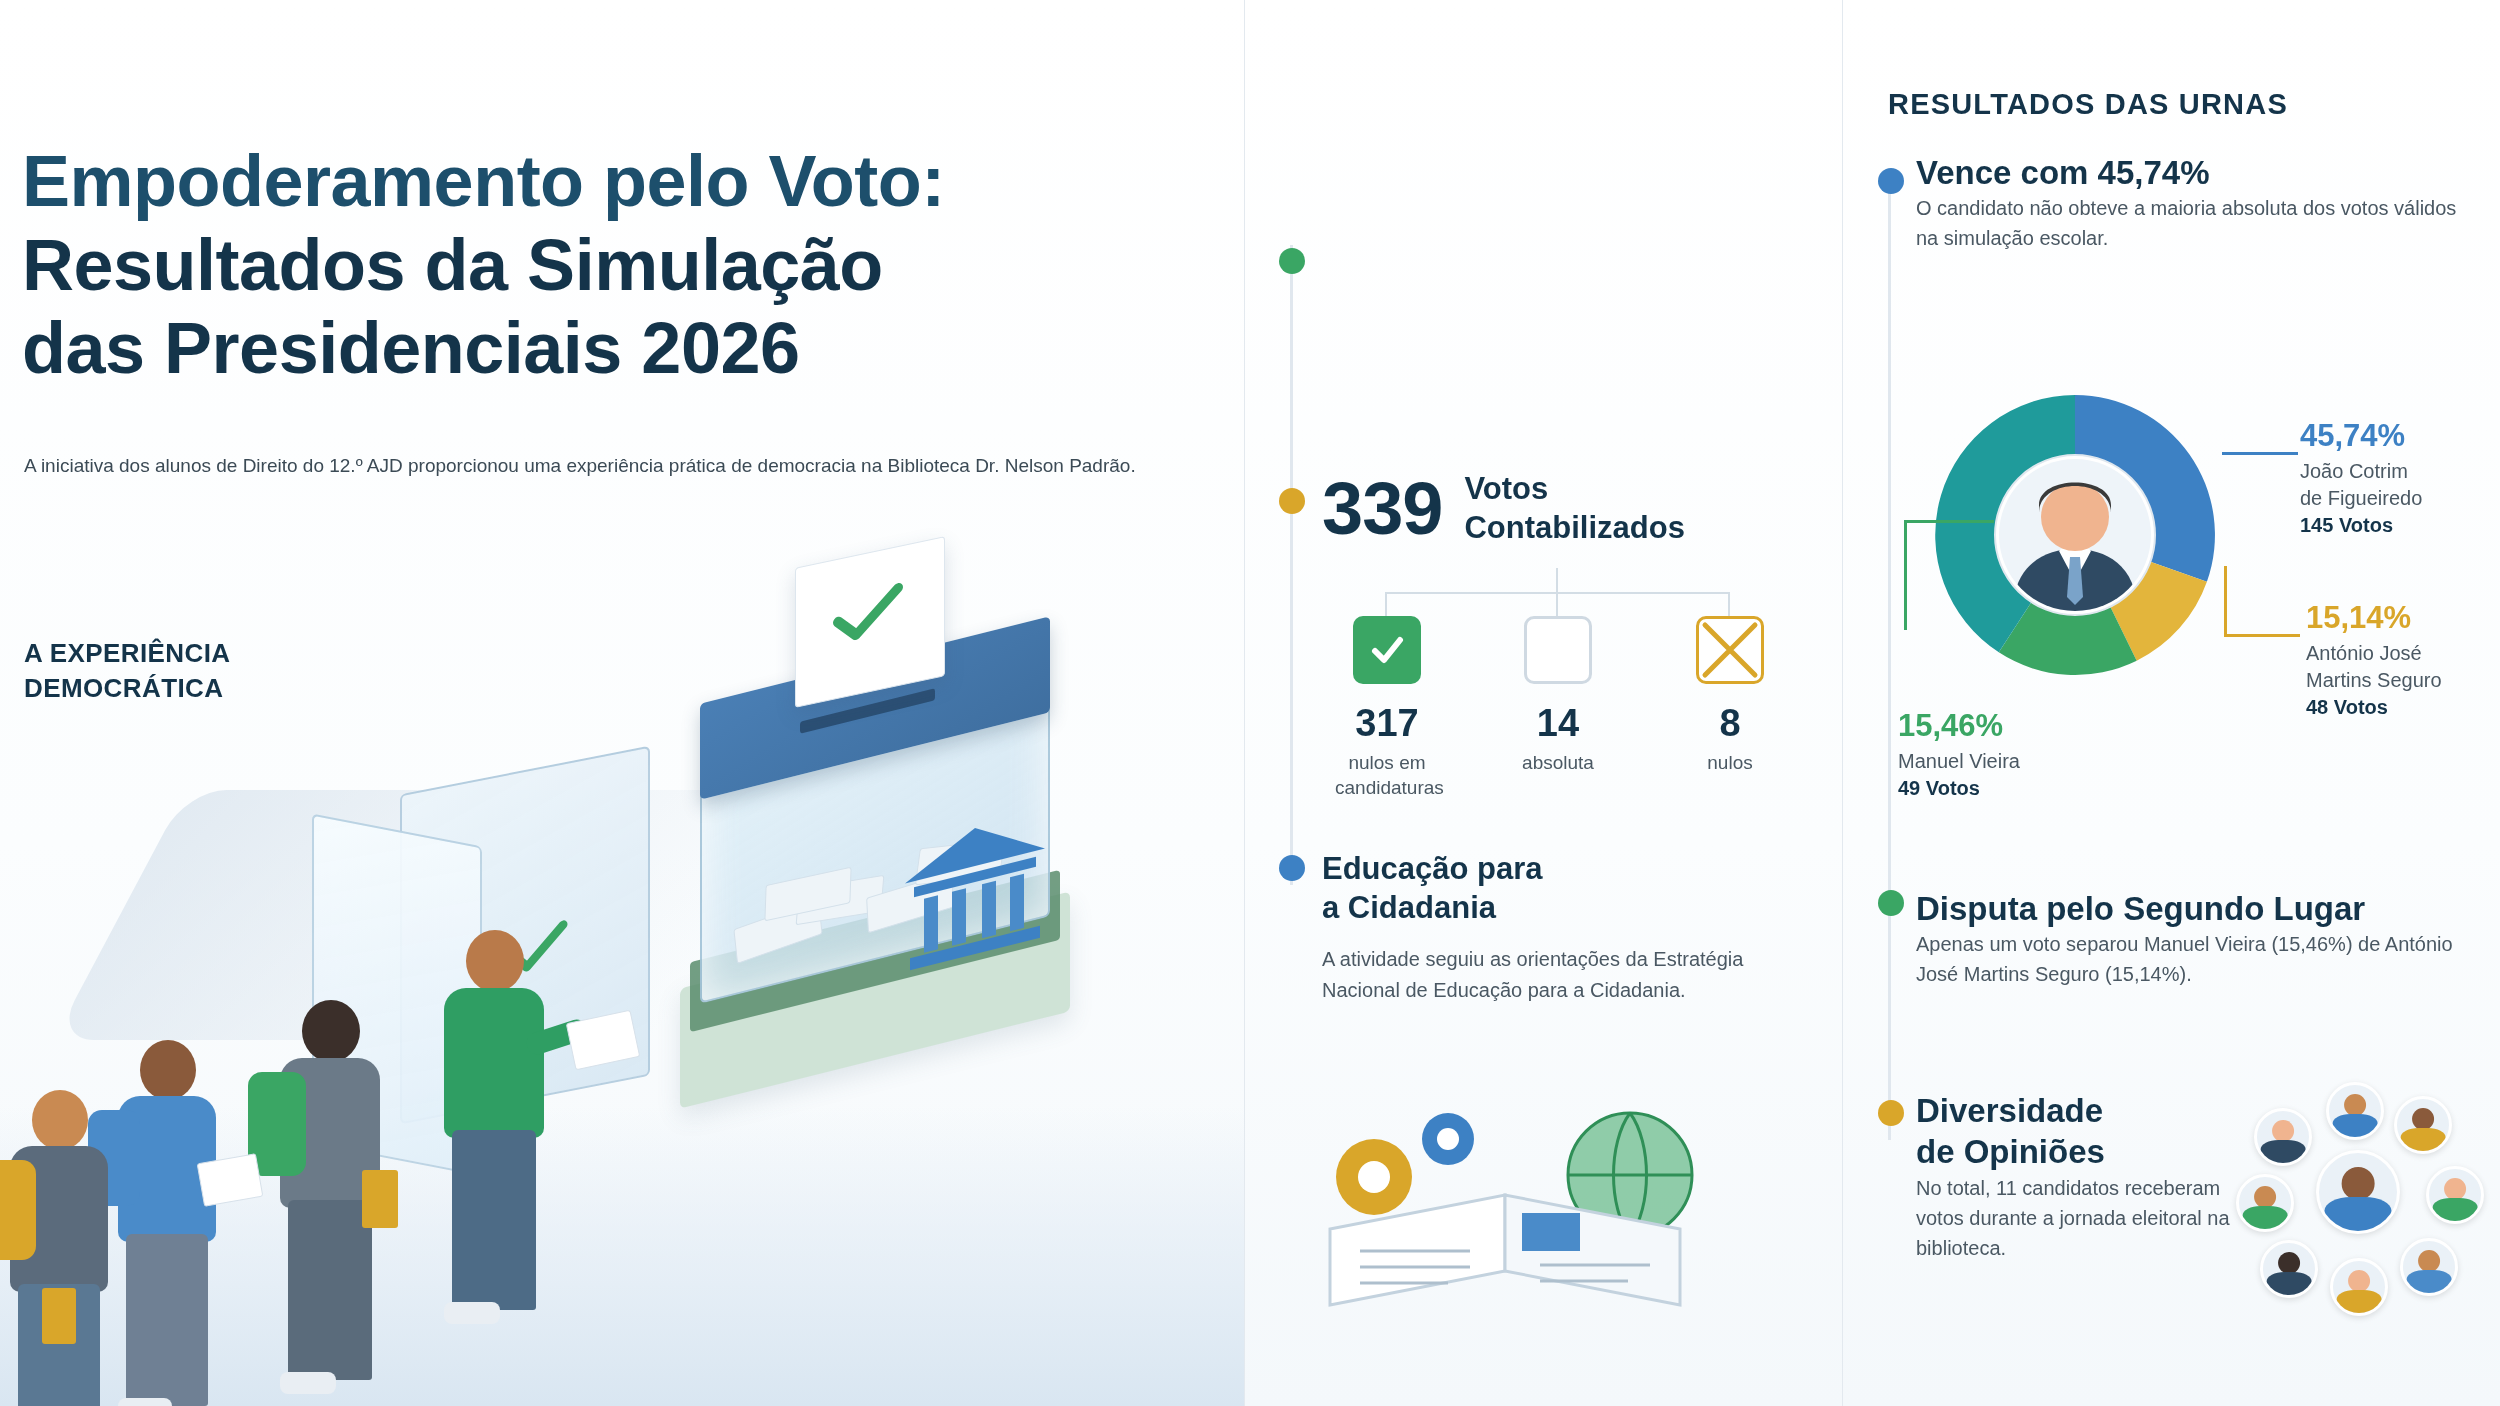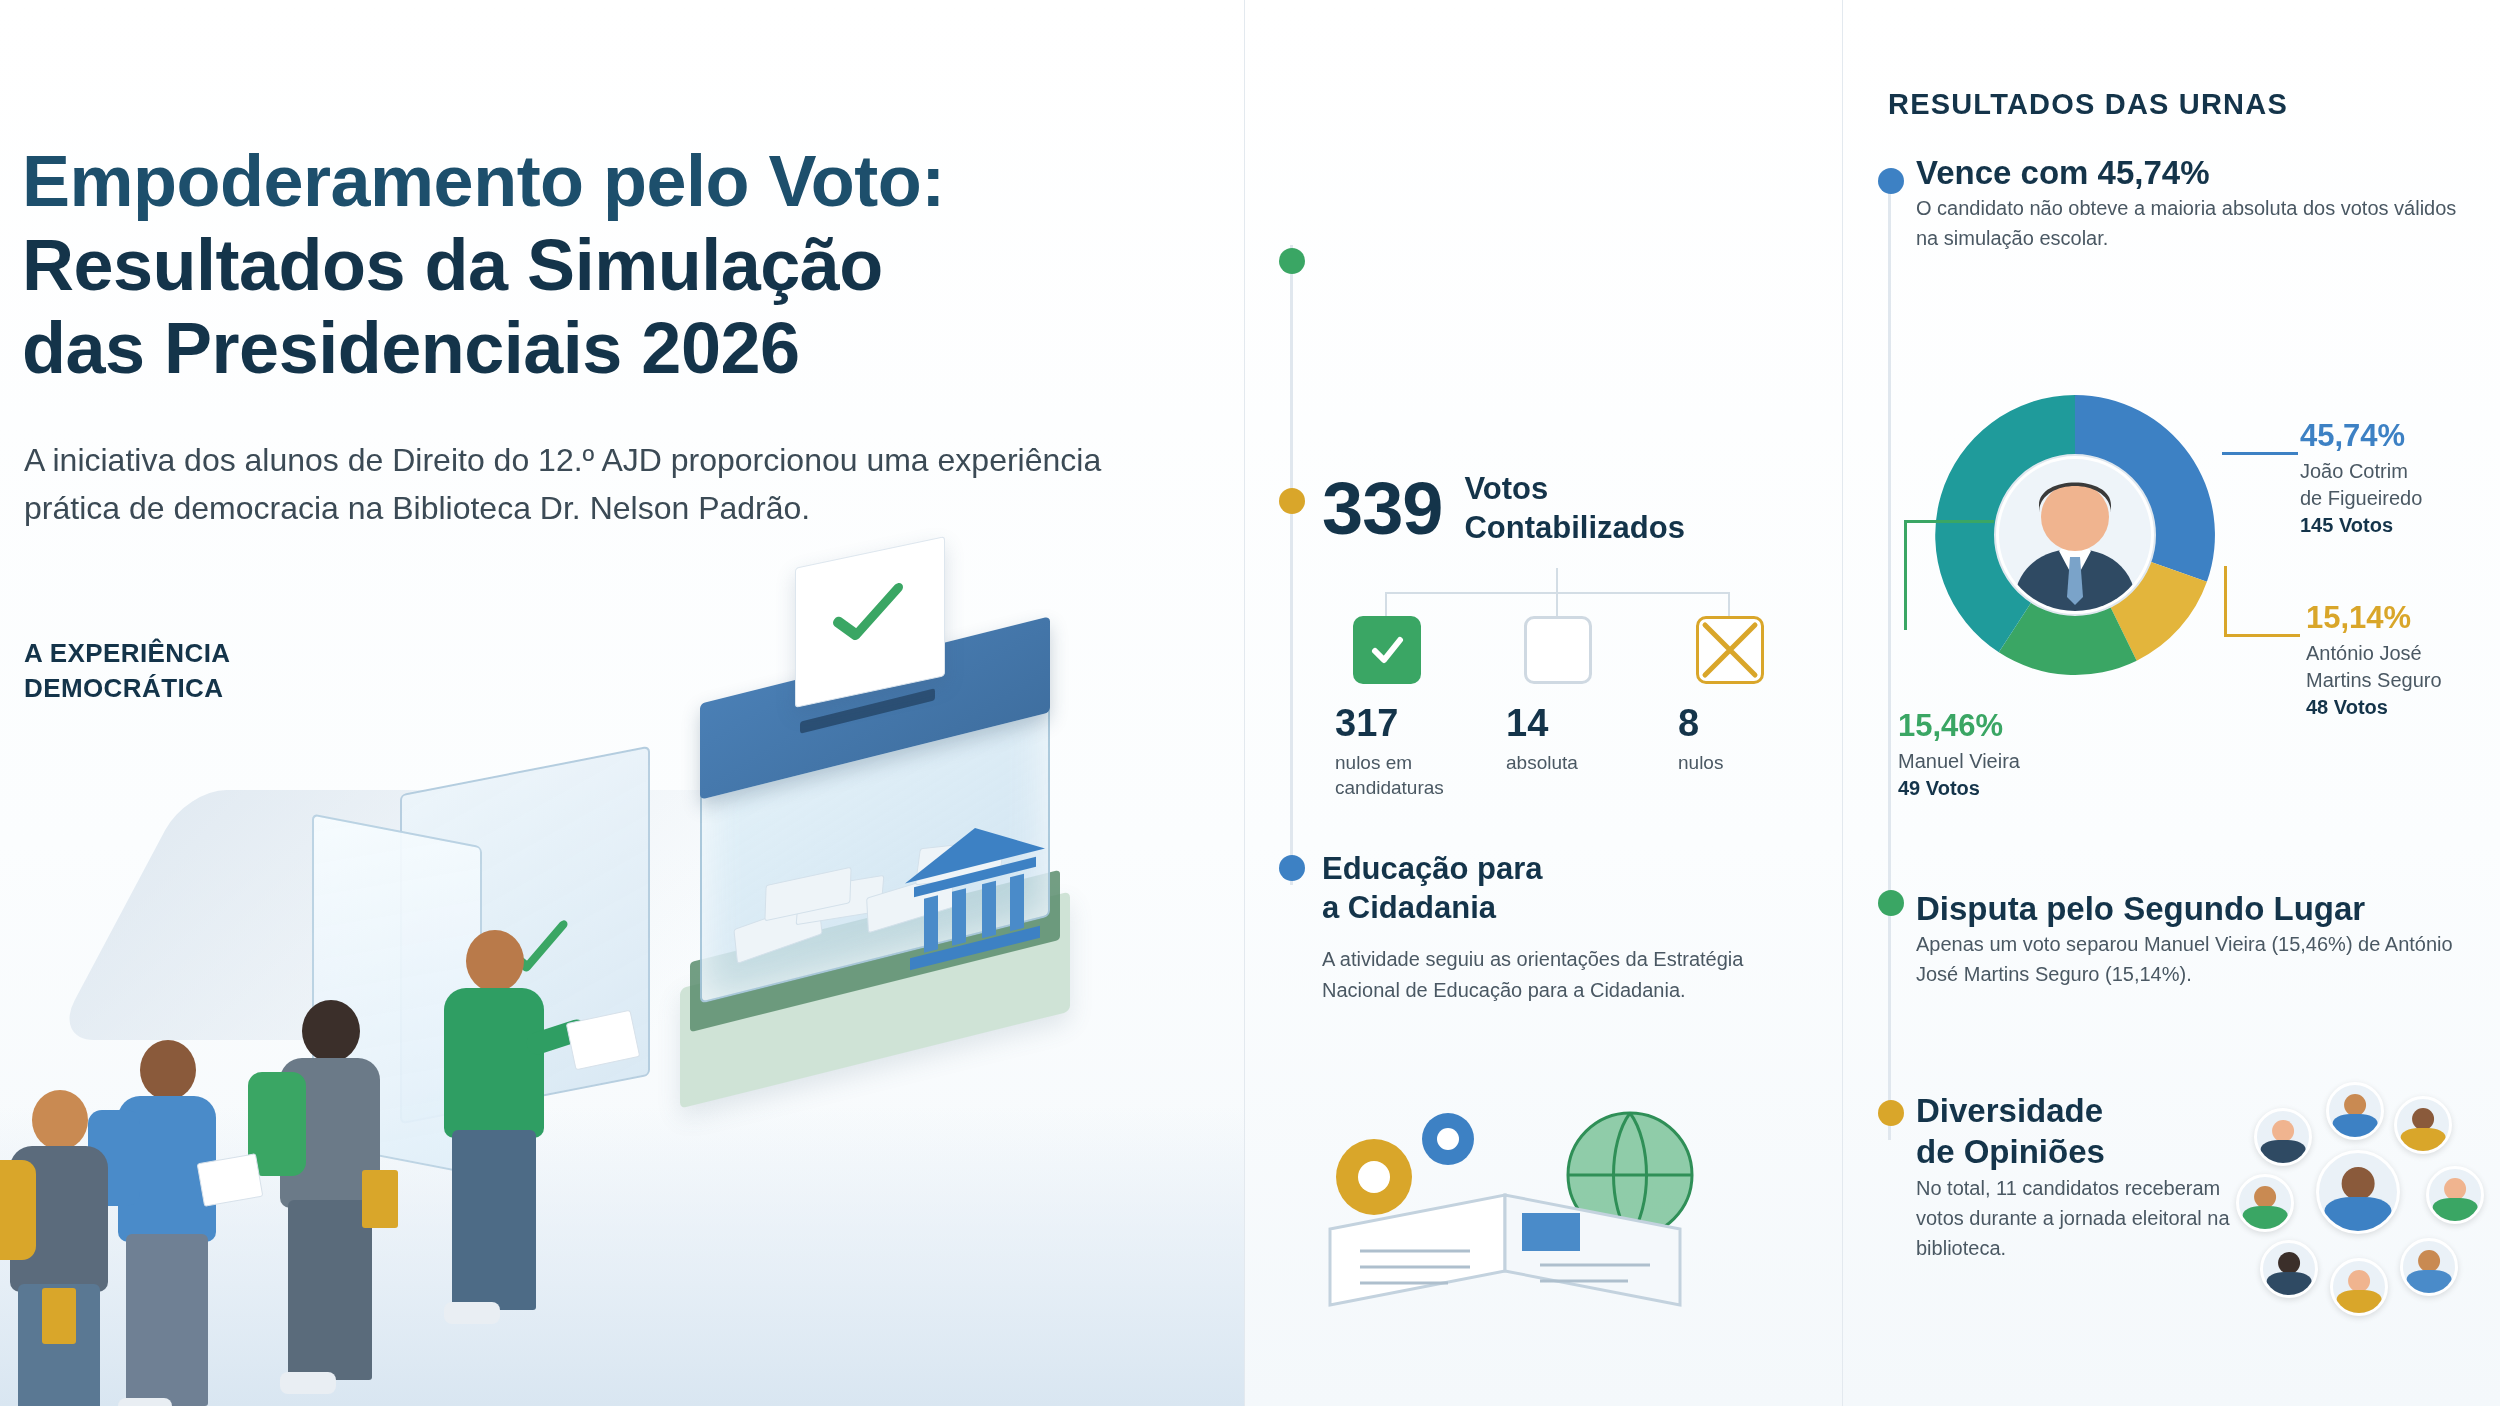--- a/index.html
+++ b/index.html
@@ -27,22 +27,22 @@
   #left { position: absolute; left: 0; top: 0; width: 1244px; height: 1406px; }
 
   .title {
     position: absolute; left: 22px; top: 140px; width: 1180px;
     font-size: 72px; line-height: 1.16; font-weight: bold;
     color: #1d4f6c; letter-spacing: -0.5px;
   }
   .title .l2, .title .l3 { color: #14344a; }
 
   .subtitle {
-    position: absolute; left: 24px; top: 436px; width: 1140px;
-    font-size: 32px; line-height: 1.5; color: #3b4a55;
+    position: absolute; left: 24px; top: 452px; width: 1140px;
+    font-size: 19px; line-height: 1.5; color: #3b4a55;
   }
 
   .exp-label {
     position: absolute; left: 24px; top: 636px; width: 420px;
     font-size: 26px; line-height: 1.35; font-weight: bold;
     color: #14344a; letter-spacing: 0.4px;
   }
 
   
   #illus { position: absolute; left: 0px; top: 530px; width: 1244px; height: 876px; }
@@ -154,21 +154,21 @@
   .mid-p { margin-top: 16px; font-size: 20px; line-height: 1.55; color: #4a5863; }
 
   .big-number {
     font-size: 74px; font-weight: bold; color: #14344a; line-height: 1;
     letter-spacing: -1px;
   }
   .votes-label { font-size: 31px; font-weight: bold; color: #14344a; line-height: 1.25; }
 
   .vconnector { position:absolute; background:#d3dde5; }
 
-  .vbox { position: absolute; }
+  .vbox { position: absolute; text-align: center; }
   .vbox .sq {
     width: 68px; height: 68px; border-radius: 10px; margin: 0 auto;
     display: flex; align-items: center; justify-content: center;
   }
   .vbox .n { margin-top: 18px; font-size: 38px; font-weight: bold; color: #14344a; }
   .vbox .t { margin-top: 6px; font-size: 19px; line-height: 1.3; color: #4a5863; }
 
   
   #right { position: absolute; left: 1842px; top: 0; width: 658px; height: 1406px; }
   .r-title {

